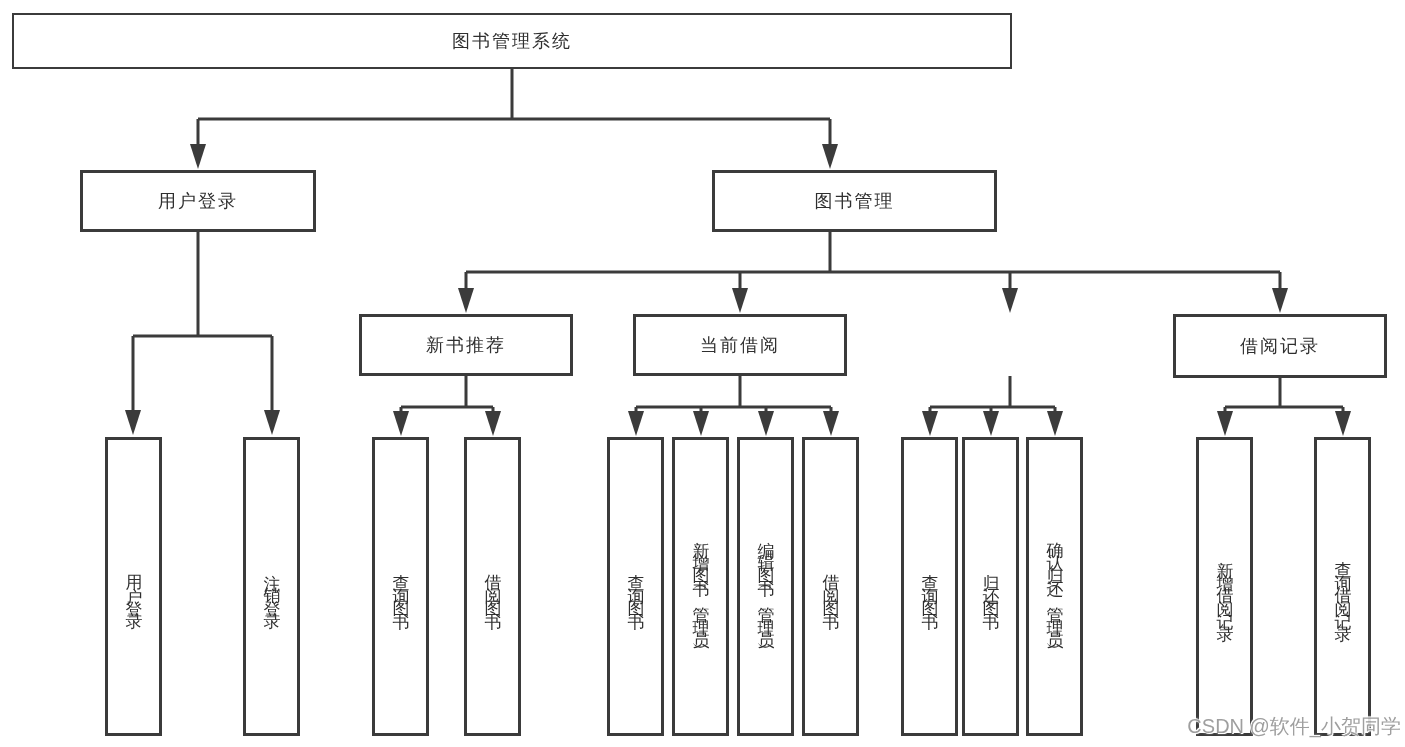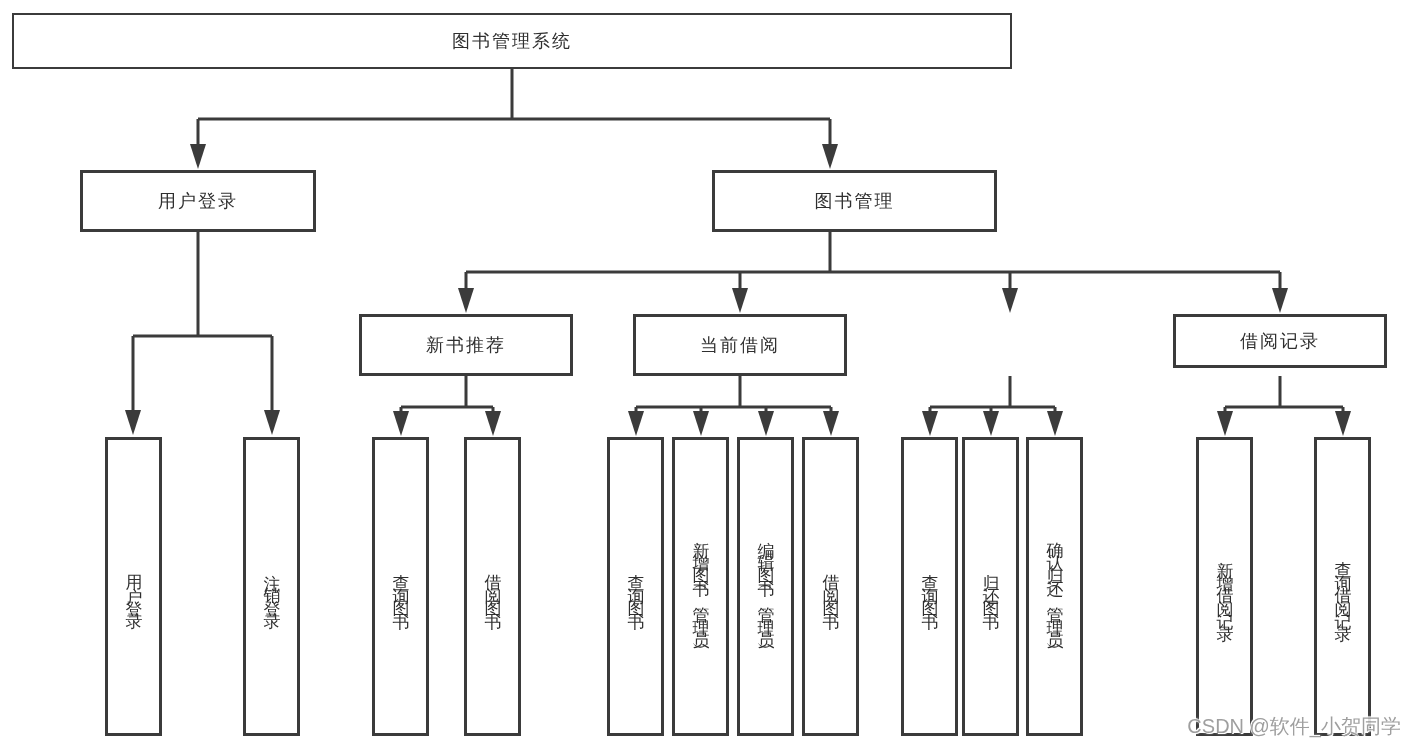--- a/index.html
+++ b/index.html
@@ -127,21 +127,21 @@
   <div class="node" style="left:712px;top:170px;width:285px;height:62px">
     <span class="label">图书管理</span>
   </div>
 
   <div class="node" style="left:359px;top:314px;width:214px;height:62px">
     <span class="label">新书推荐</span>
   </div>
   <div class="node" style="left:633px;top:314px;width:214px;height:62px">
     <span class="label">当前借阅</span>
   </div>
-  <div class="node" style="left:1173px;top:314px;width:214px;height:54px">
+  <div class="node" style="left:1173px;top:314px;width:214px;height:64px">
     <span class="label">借阅记录</span>
   </div>
 
   <div class="node leaf" style="left:105px;top:437px;width:57px;height:299px">
     <span class="label">用户登录</span>
   </div>
   <div class="node leaf" style="left:243px;top:437px;width:57px;height:299px">
     <span class="label">注销登录</span>
   </div>
 

